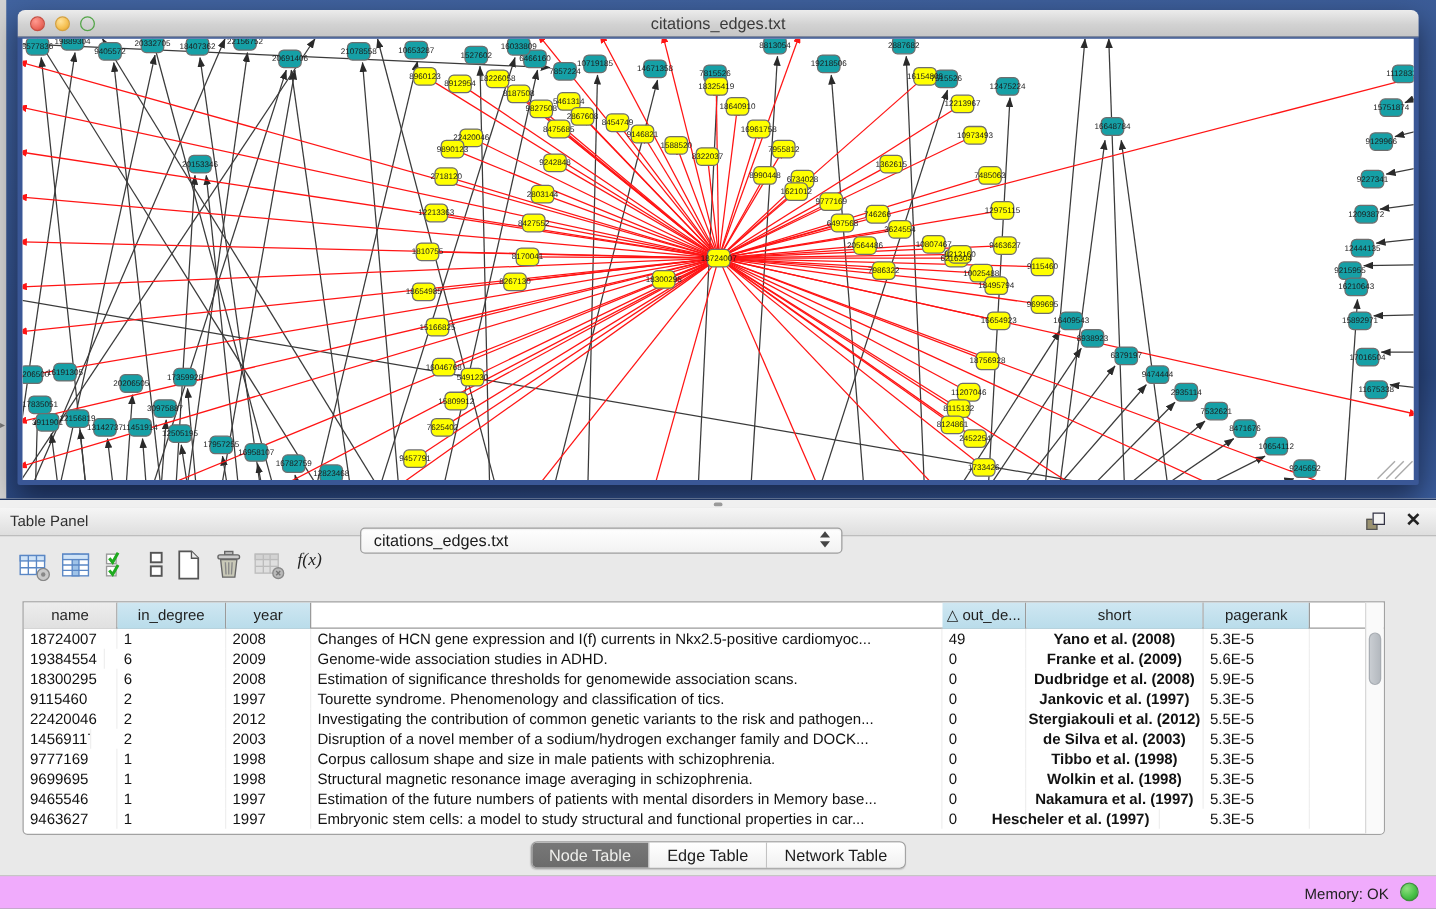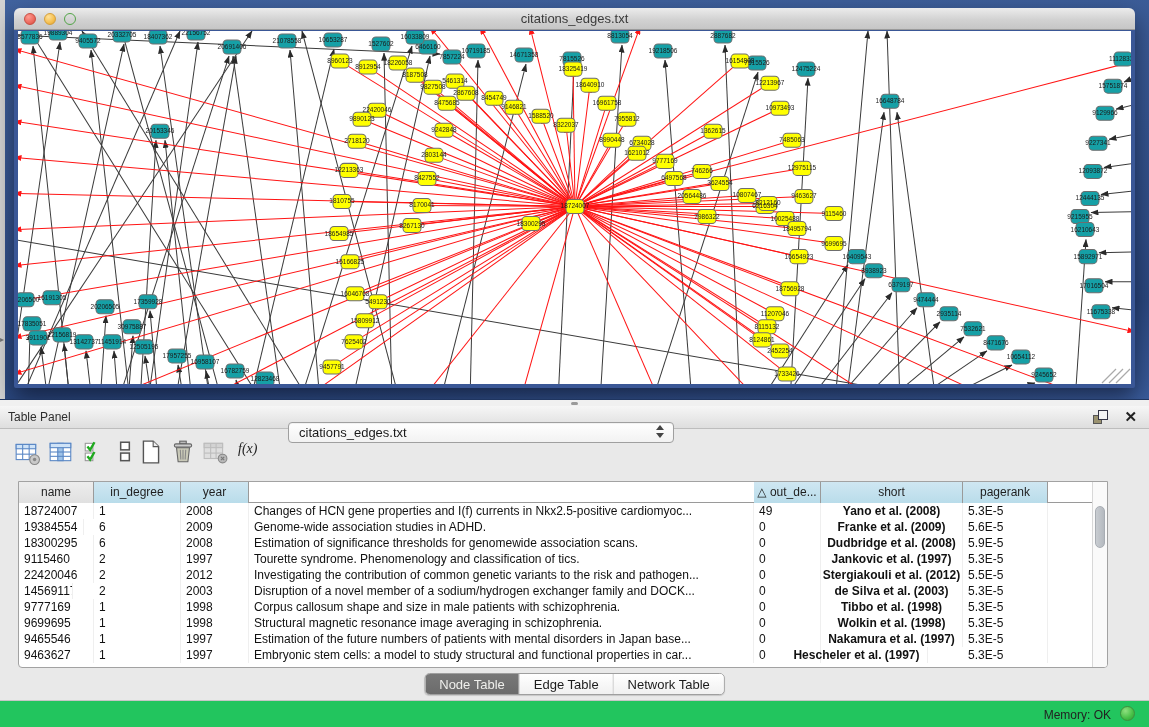--- a/index.html
+++ b/index.html
@@ -71,21 +71,21 @@
   
   #tabsrow{position:absolute;left:0;top:266px;width:100%;height:24px;}
   #seg{position:absolute;left:50%;transform:translateX(-50%);top:1px;height:22px;display:flex;
     border:1px solid #9f9f9f;border-radius:5px;overflow:hidden;background:#fff;box-shadow:0 1px 1px rgba(0,0,0,.15);}
   .segbtn{height:22px;line-height:21px;font-size:13px;padding:0 14px;color:#1c1c1c;
     background:linear-gradient(#ffffff,#efefef);border-right:1px solid #c2c2c2;}
   .segbtn:last-child{border-right:none;}
   .segbtn.active{background:linear-gradient(#787878,#6a6a6a);color:#efefec;}
 
   
-  #statusbar{position:absolute;left:0;top:700px;width:1149px;height:27px;background:#22c55e;border-top:1px solid #c6c6c6;}
+  #statusbar{position:absolute;left:0;top:700px;width:1149px;height:27px;background:#f0abfc;border-top:1px solid #c6c6c6;}
   #memtext{position:absolute;right:38px;top:7px;font-size:12px;color:#222;}
   #memdot{position:absolute;right:14px;top:5px;width:15px;height:15px;border-radius:50%;
     background:radial-gradient(circle at 35% 30%,#8fe07f,#46bf46 60%,#2f9b33);border:1px solid #3f8f3d;}
 </style>
 </head>
 <body>
 
 <div id="root">
 
   <div id="netregion">
@@ -610,21 +610,21 @@
           <div class="th" style="left: 162px; width: 68px;">year</div>
           <div class="th" style="left: 735px; width: 67px;">△ out_de...</div>
           <div class="th" style="left: 802px; width: 142px;">short</div>
           <div class="th" style="left: 944px; width: 85px;">pagerank</div>
         </div>
       <div id="tbody">
           <div class="tr" style="top: 0px;">
             <div class="td" style="left: 0px; width: 75px;">18724007</div>
             <div class="td" style="left: 75px; width: 87px;">1</div>
             <div class="td" style="left: 162px; width: 68px;">2008</div>
-            <div class="td" style="left: 230px; width: 505px;">Changes of HCN gene properties and I(f) currents in Nkx2.5-positive cardiomyoc...</div>
+            <div class="td" style="left: 230px; width: 505px;">Changes of HCN gene expression and I(f) currents in Nkx2.5-positive cardiomyoc...</div>
             <div class="td" style="left: 735px; width: 67px;">49</div>
             <div class="td td-center" style="left: 802px; width: 142px;">Yano et al. (2008)</div>
             <div class="td" style="left: 944px; width: 85px;">5.3E-5</div>
           </div>
           <div class="tr" style="top: 16px;">
             <div class="td" style="left: 0px; width: 65px;">19384554</div>
             <div class="td" style="left: 75px; width: 87px;">6</div>
             <div class="td" style="left: 162px; width: 68px;">2009</div>
             <div class="td" style="left: 230px; width: 505px;">Genome-wide association studies in ADHD.</div>
             <div class="td" style="left: 735px; width: 67px;">0</div>
@@ -682,21 +682,21 @@
             <div class="td" style="left: 162px; width: 68px;">1998</div>
             <div class="td" style="left: 230px; width: 505px;">Structural magnetic resonance image averaging in schizophrenia.</div>
             <div class="td" style="left: 735px; width: 67px;">0</div>
             <div class="td td-center" style="left: 802px; width: 142px;">Wolkin et al. (1998)</div>
             <div class="td" style="left: 944px; width: 85px;">5.3E-5</div>
           </div>
           <div class="tr" style="top: 128px;">
             <div class="td" style="left: 0px; width: 75px;">9465546</div>
             <div class="td" style="left: 75px; width: 87px;">1</div>
             <div class="td" style="left: 162px; width: 68px;">1997</div>
-            <div class="td" style="left: 230px; width: 505px;">Estimation of the future numbers of patients with mental disorders in Japan base...</div>
+            <div class="td" style="left: 230px; width: 505px;">Estimation of the future numbers of patients with mental disorders in Memory base...</div>
             <div class="td" style="left: 735px; width: 67px;">0</div>
             <div class="td td-center" style="left: 802px; width: 142px;">Nakamura et al. (1997)</div>
             <div class="td" style="left: 944px; width: 85px;">5.3E-5</div>
           </div>
           <div class="tr" style="top: 144px;">
             <div class="td" style="left: 0px; width: 75px;">9463627</div>
             <div class="td" style="left: 75px; width: 87px;">1</div>
             <div class="td" style="left: 162px; width: 68px;">1997</div>
             <div class="td" style="left: 230px; width: 505px;">Embryonic stem cells: a model to study structural and functional properties in car...</div>
             <div class="td" style="left: 735px; width: 67px;">0</div>

